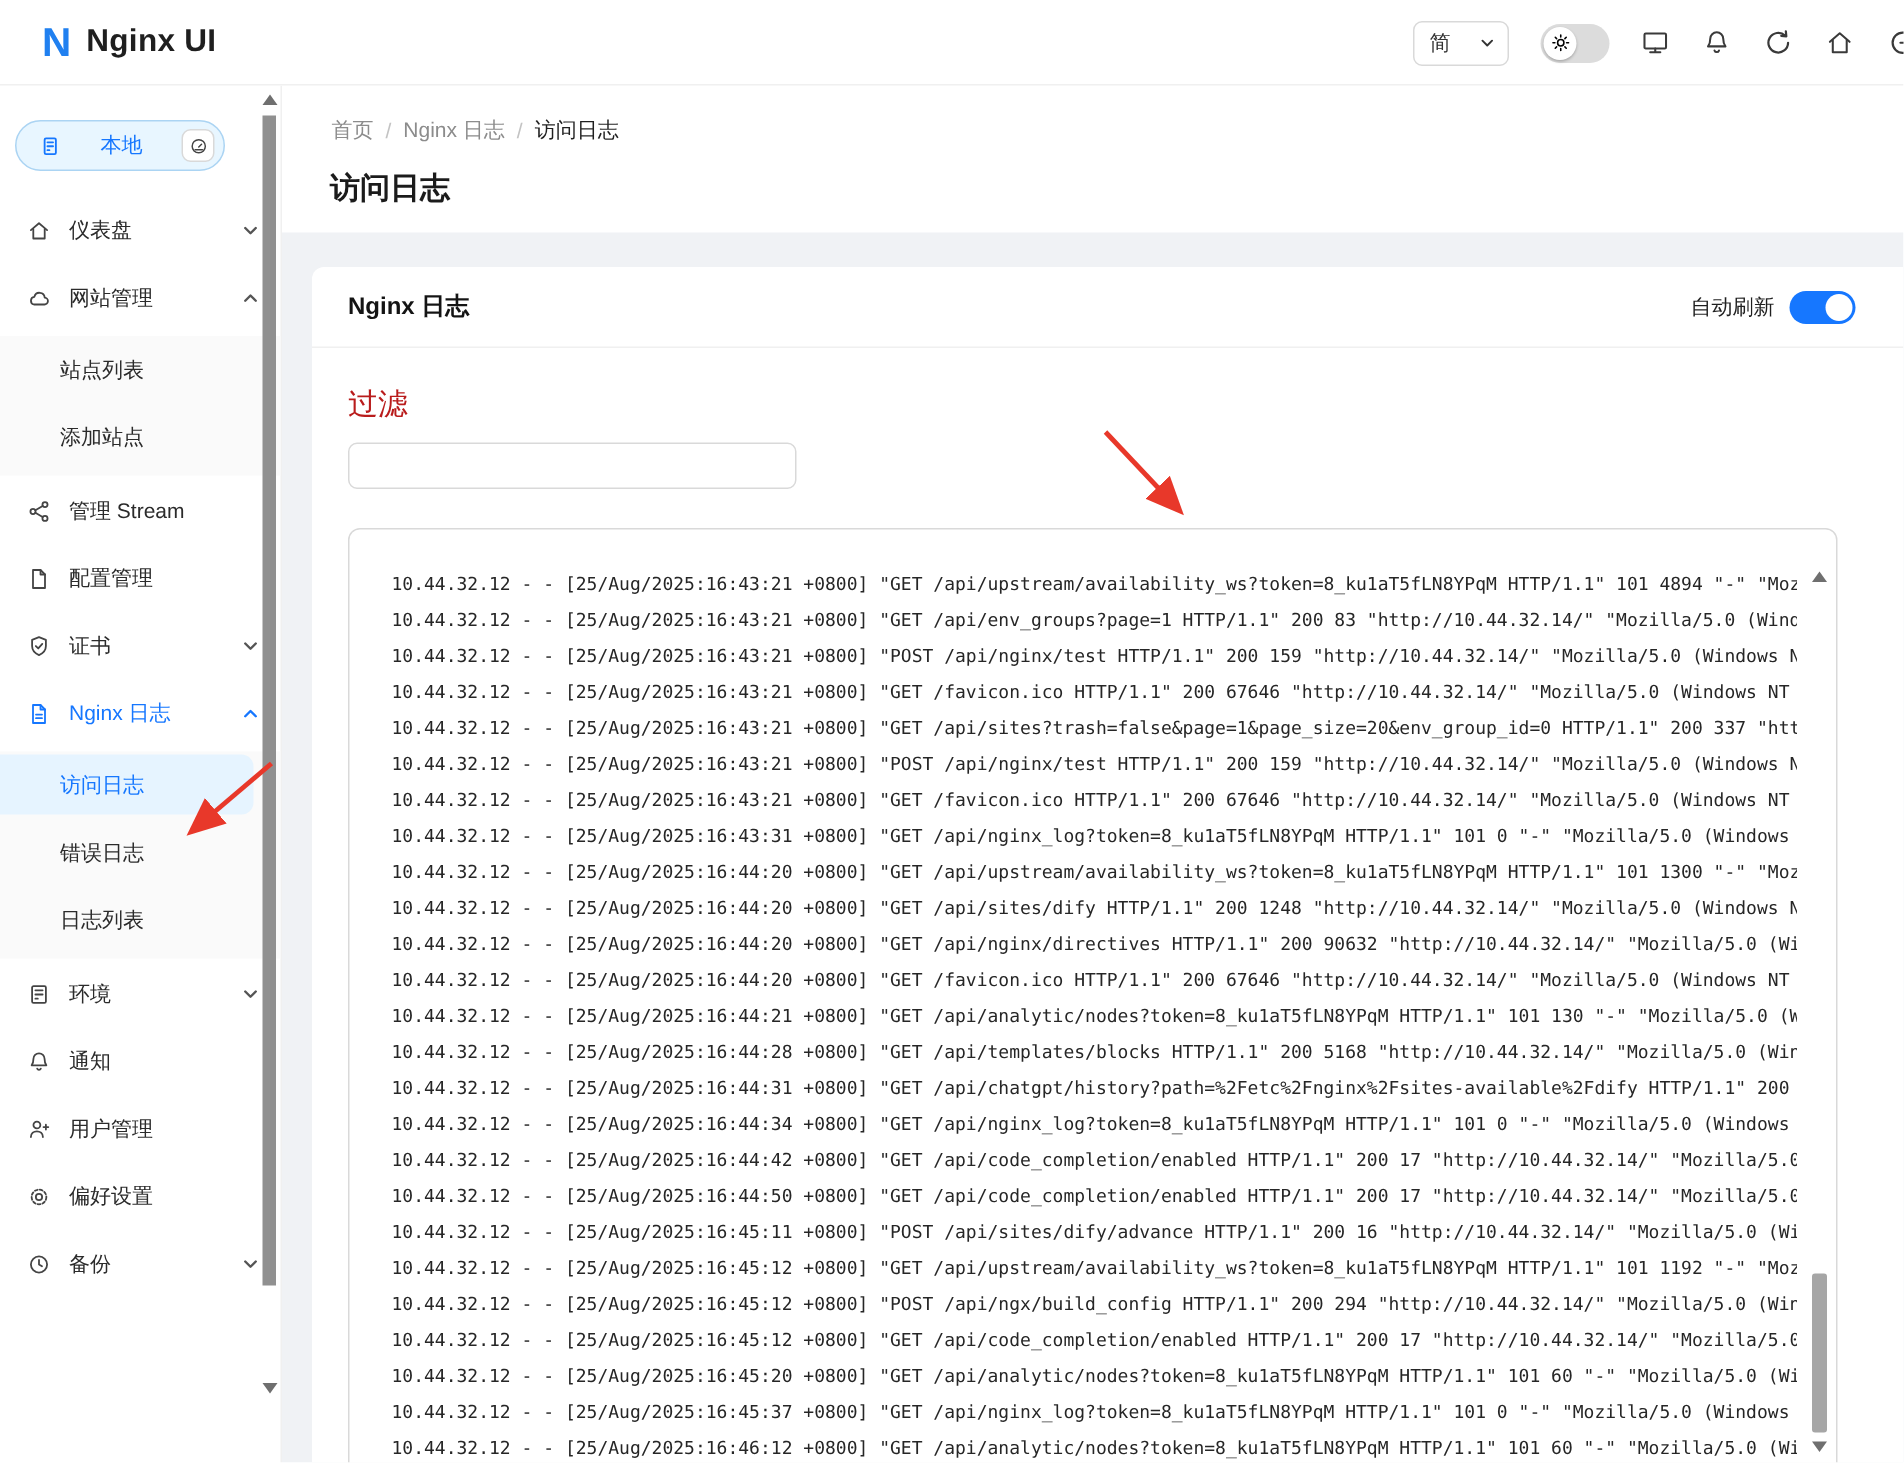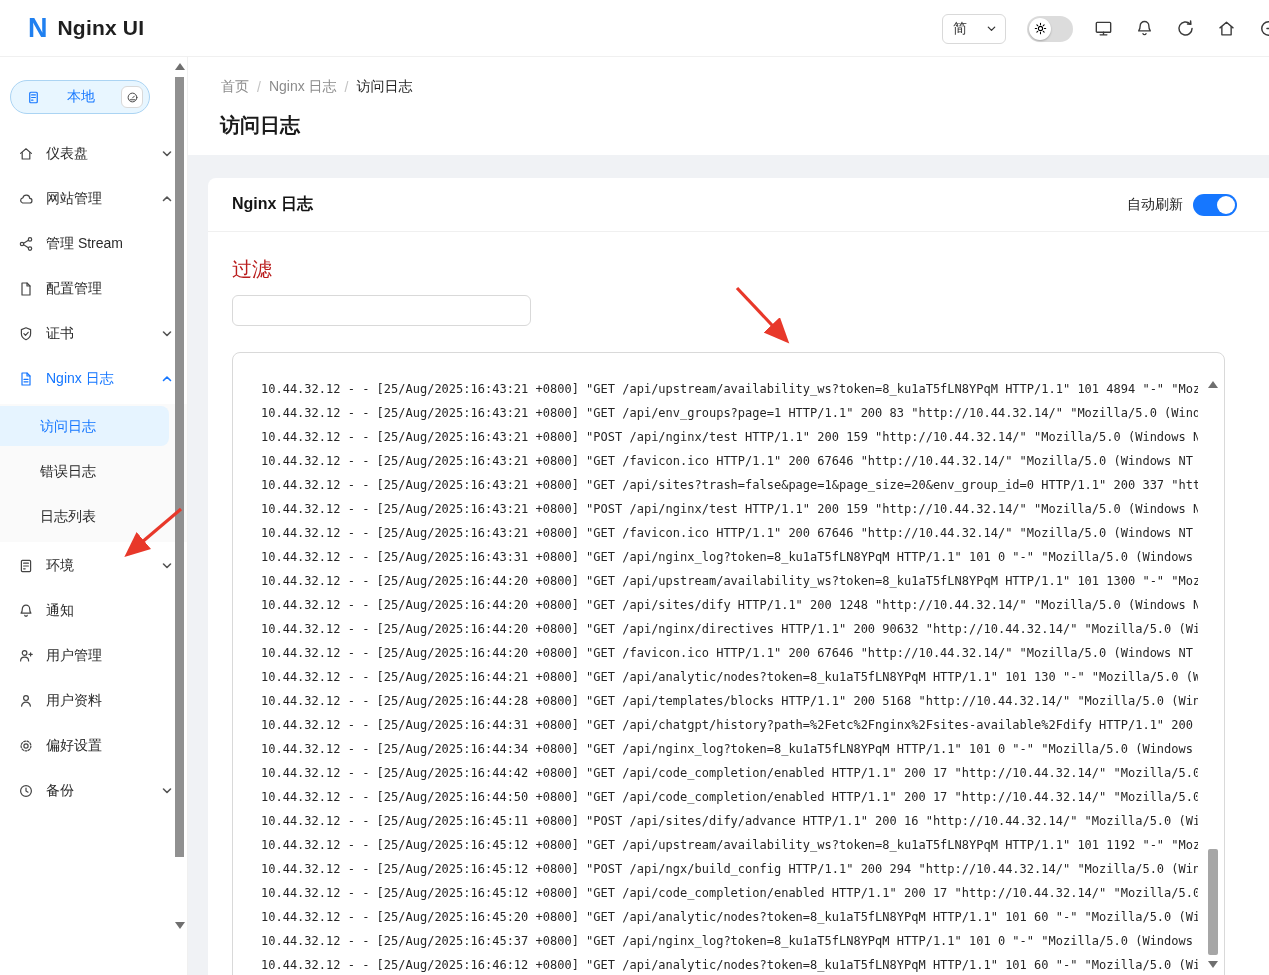--- a/index.html
+++ b/index.html
@@ -185,20 +185,24 @@
               <path d="M4.6 12h6.9a2.3 2.3 0 0 0 .3-4.6 3.5 3.5 0 0 0-6.9-.5A2.6 2.6 0 0 0 4.6 12z"></path>
             </svg>
           </span>
         <span class="lbl">网站管理</span>
         <span class="chev">
             <svg class="ln" width="12" height="12" viewBox="0 0 12 12" stroke-width="1.6">
               <path d="M2.5 7.5 L6 4 L9.5 7.5"></path>
             </svg>
           </span>
       </div>
+      <div class="submenu">
+        <div class="smi">站点列表</div>
+        <div class="smi">添加站点</div>
+      </div>
 
       <div class="mi">
         <span class="ico">
             <svg class="ln" width="16" height="16" viewBox="0 0 16 16" stroke-width="1.2">
               <circle cx="12" cy="3.4" r="1.7"></circle>
               <circle cx="4" cy="8" r="1.7"></circle>
               <circle cx="12" cy="12.6" r="1.7"></circle>
               <path d="M5.6 7.2l4.8-2.9M5.6 8.8l4.8 2.9"></path>
             </svg>
           </span>
@@ -279,29 +283,20 @@
       <div class="mi">
         <span class="ico">
             <svg class="ln" width="16" height="16" viewBox="0 0 16 16" stroke-width="1.2">
               <circle cx="6.6" cy="5" r="2.3"></circle>
               <path d="M2.6 13c0-2.4 1.9-3.8 4-3.8s4 1.4 4 3.8M11 6.4h3.2M12.6 4.8v3.2"></path>
             </svg>
           </span>
         <span class="lbl">用户管理</span>
       </div>
 
-      <div class="mi">
-        <span class="ico">
-            <svg class="ln" width="16" height="16" viewBox="0 0 16 16" stroke-width="1.2">
-              <circle cx="8" cy="5.1" r="2.4"></circle>
-              <path d="M3.6 13.2c.4-2.7 2.2-4.1 4.4-4.1s4 1.4 4.4 4.1"></path>
-            </svg>
-          </span>
-        <span class="lbl">用户资料</span>
-      </div>
 
       <div class="mi">
         <span class="ico">
             <svg class="ln" width="16" height="16" viewBox="0 0 16 16" stroke-width="1.2">
               <circle cx="8" cy="8" r="2.1"></circle>
               <circle cx="8" cy="8" r="4.9" stroke-dasharray="1.9 1.45"></circle>
             </svg>
           </span>
         <span class="lbl">偏好设置</span>
       </div>

